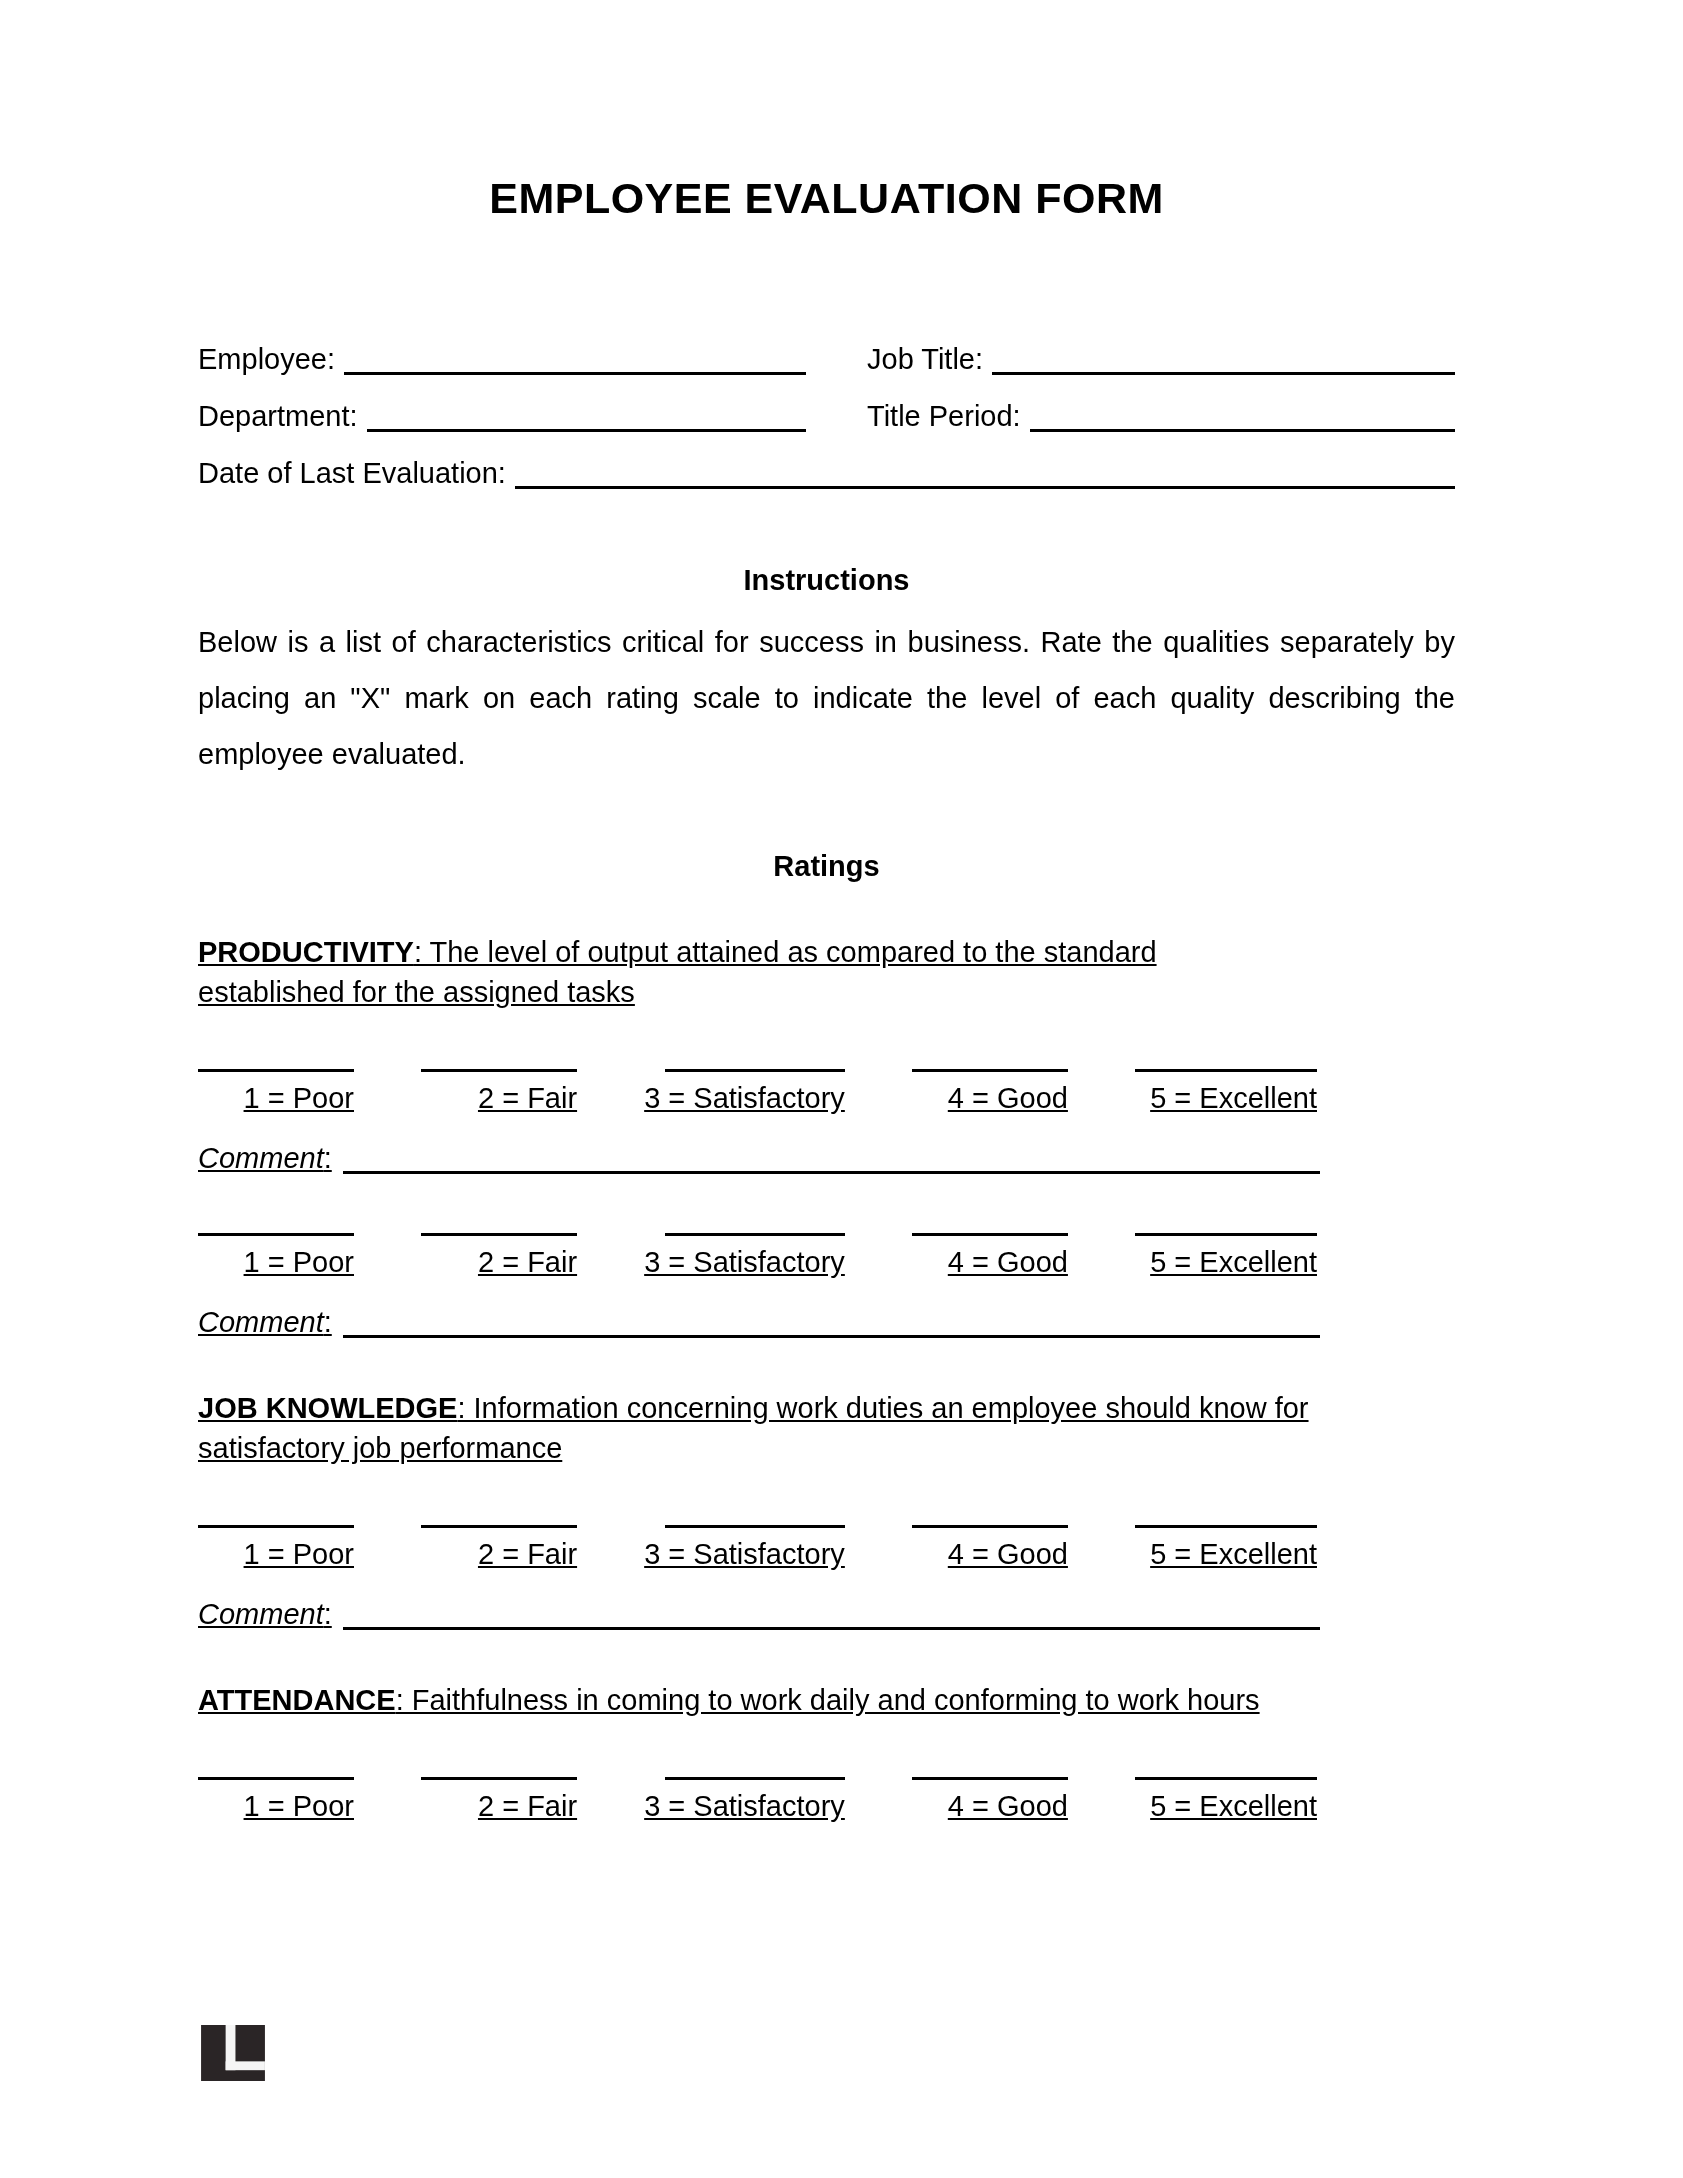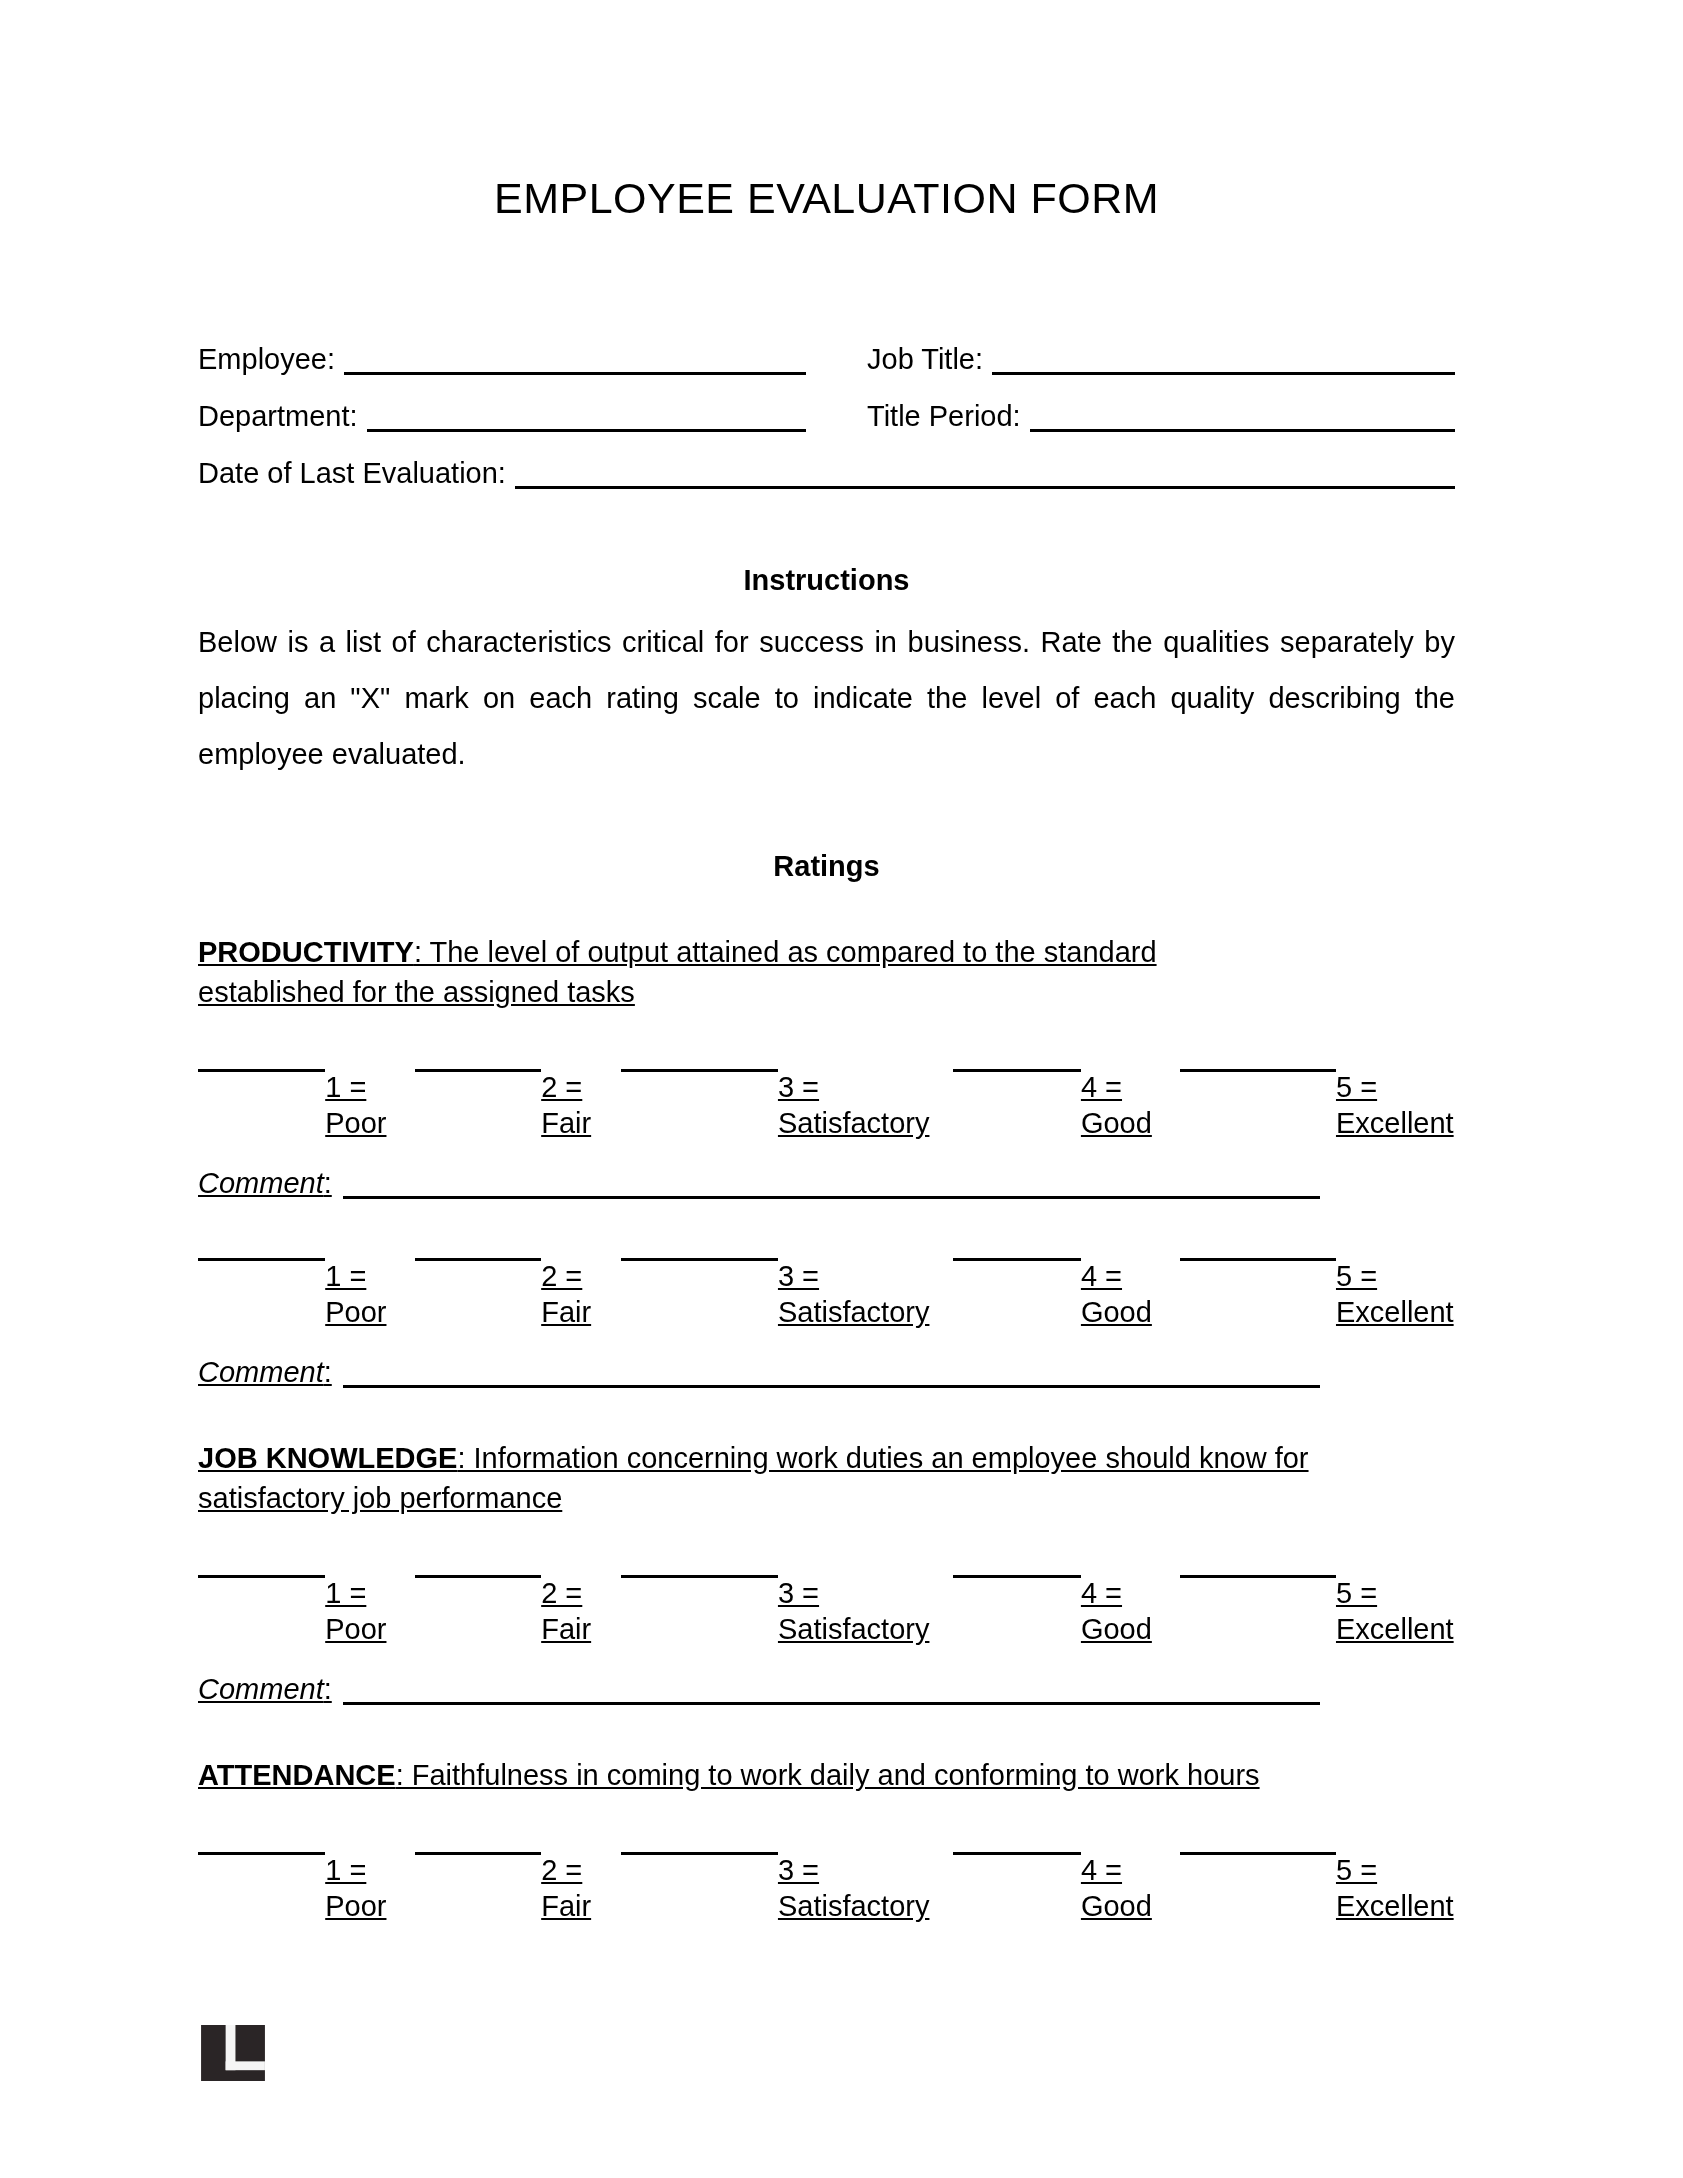--- a/index.html
+++ b/index.html
@@ -7,21 +7,21 @@
   body {
     width: 1683px; height: 2178px;
     position: relative;
     font-family: "Liberation Sans", "DejaVu Sans", sans-serif;
     color: #000000;
     overflow: hidden;
   }
   .page { padding: 173px 228px 0 198px; }
 
   h1.title {
-    font-size: 43px; font-weight: normal;
+    font-size: 43px; font-weight: bold;
     text-align: center; letter-spacing: 0.5px;
     line-height: 51px;
   }
 
   
   .fields { margin-top: 117px; font-size: 29px; }
   .frow { display: flex; margin-bottom: 21px; }
   .field { display: flex; align-items: stretch; line-height: 36px; }
   .f-left  { width: 608px; margin-right: 61px; }
   .f-right { flex: 1; }
@@ -47,21 +47,21 @@
   
   .section { margin-top: 0; text-decoration: underline; }
   .sec-head { font-size: 29px; line-height: 40px; margin-top: 48px; max-width: 1267px; }
   .sec-term { font-weight: bold; }
   .sec-desc { white-space: pre-line; }
 
   .scale-row {
     width: 1119px; margin-top: 57px;
     display: flex; justify-content: space-between;
   }
-  .scale-col { display: flex; flex-direction: row; align-items: flex-start; }
+  .scale-col { display: flex; flex-direction: column; align-items: flex-end; }
   .scale-line { display: block; height: 3px; background: #000; width: 156px; margin-bottom: 8px; }
   .scale-col:nth-child(3) .scale-line { width: 180px; }
   .scale-col:nth-child(5) .scale-line { width: 182px; }
   .scale-label { font-size: 29px; line-height: 36px; }
 
   .comment-row {
     width: 1122px; margin-top: 24px; margin-bottom: 36px;
     display: flex; font-size: 29px; line-height: 36px;
   }
   .comment-label { font-style: italic; }

